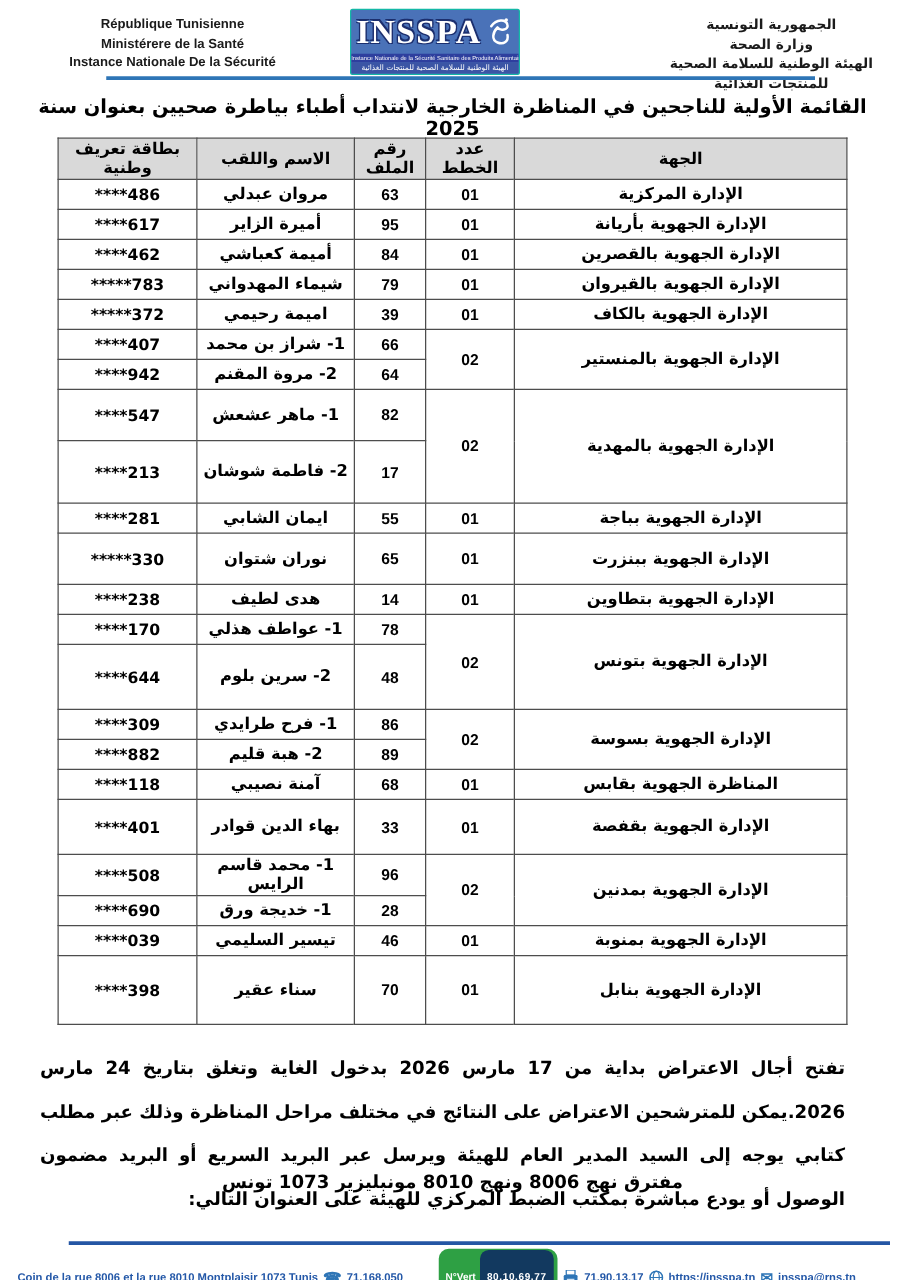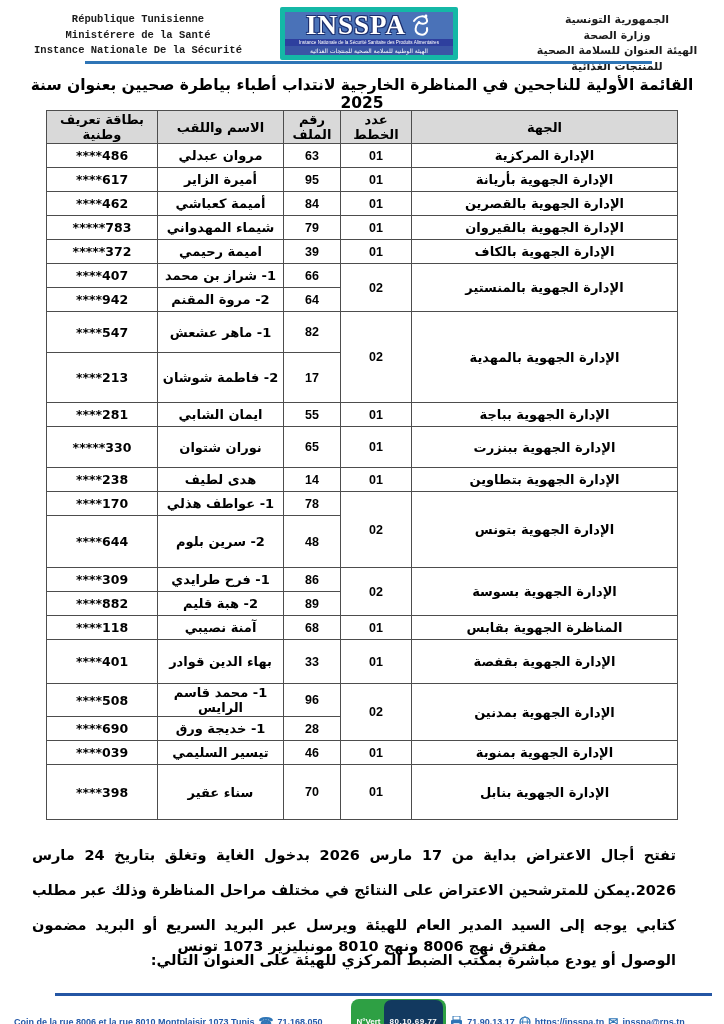--- a/index.html
+++ b/index.html
@@ -6,30 +6,30 @@
   body { background: #888; font-family: "DejaVu Sans", sans-serif; }
   .page {
     position: relative; width: 724px; height: 1024px; margin: 0 auto;
     background: #ffffff; overflow: hidden; color: #111;
   }
 
   
   .hdr-left {
     position: absolute; top: 12px; left: 8px; width: 260px;
     text-align: center; font-weight: bold; font-size: 10.5px; color: #1b1b1b;
-    line-height: 15.5px; font-family: Liberation Mono, monospace;
+    line-height: 15.5px; font-family: Liberation Sans, sans-serif;
   }
   .hdr-right {
     position: absolute; top: 12px; right: 12px; width: 190px;
     text-align: center; font-weight: bold; font-size: 11px; color: #1b1b1b;
     line-height: 15.5px; direction: rtl;
   }
   .logo {
-    position: absolute; top: 7px; left: 280px; width: 178px; height: 53px;
-    background: #4a72b8; border: 5px solid #14b8a6; border-radius: 2px;
+    position: absolute; top: 7px; left: 280px; width: 136px; height: 53px;
+    background: #4a72b8; border: 1px solid #14b8a6; border-radius: 2px;
     display: flex; flex-direction: column; align-items: stretch; overflow: hidden;
   }
   .logo-top { display: flex; align-items: center; justify-content: center; gap: 4px; flex: 1; }
   .logo-acronym {
     font-family: "Liberation Serif", serif; font-weight: bold; color: #fff;
     font-size: 27px; letter-spacing: 1px; line-height: 1;
     text-shadow: 1px 1px 0 #1c2f6e, -1px 1px 0 #1c2f6e, 1px -1px 0 #1c2f6e, -1px -1px 0 #1c2f6e;
   }
   .logo-swirl { width: 22px; height: 26px; }
   .logo-strip1 {
@@ -130,21 +130,21 @@
         <circle cx="16" cy="3" r="1.4" fill="#ffffff"></circle>
       </svg>
     </div>
     <div class="logo-strip1">Instance Nationale de la Sécurité Sanitaire des Produits Alimentaires</div>
     <div class="logo-strip2">الهيئة الوطنية للسلامة الصحية للمنتجات الغذائية</div>
   </div>
 
   <div class="hdr-right">
     <div>الجمهورية التونسية</div>
     <div>وزارة الصحة</div>
-    <div>الهيئة العنوان للسلامة الصحية</div>
+    <div>الهيئة الوطنية للسلامة الصحية</div>
     <div>للمنتجات الغذائية</div>
   </div>
 
   <div class="hdr-rule"></div>
 
   <div class="doc-title">القائمة الأولية للناجحين في المناظرة الخارجية لانتداب أطباء بياطرة صحيين بعنوان سنة 2025</div>
 
   <div class="tbl-wrap">
     <table class="results">
       <colgroup>

